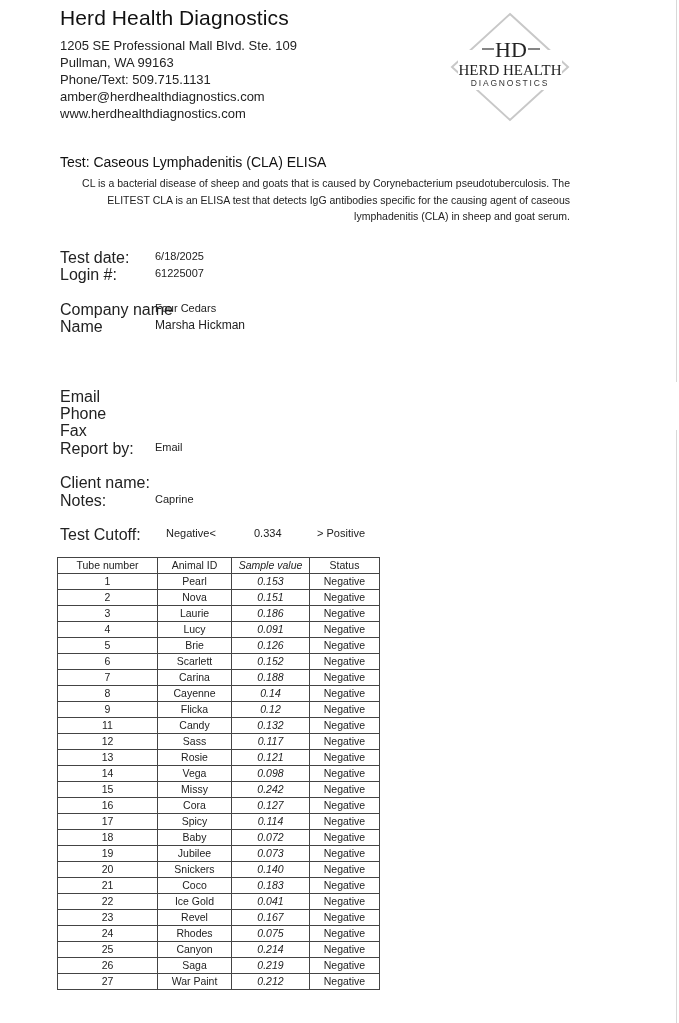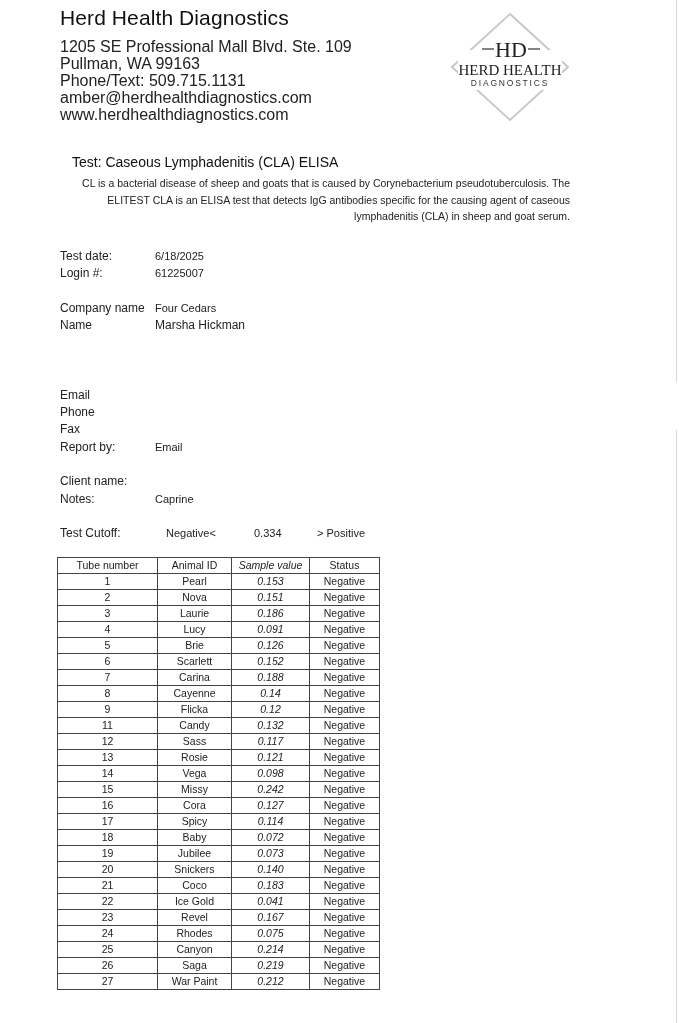--- a/index.html
+++ b/index.html
@@ -2,25 +2,25 @@
 <html><head>
 <meta charset="utf-8">
 <style>
   html, body { margin: 0; padding: 0; background: #ffffff; }
   body {
     width: 679px; height: 1023px; position: relative; overflow: hidden;
     font-family: "Liberation Sans", sans-serif; color: #1a1a1a;
   }
   .abs { position: absolute; }
   .lab-name { left: 60px; top: 6px; font-size: 21px; color: #111; letter-spacing: 0.1px; }
-  .addr { left: 60px; font-size: 16px; color: #222; }
+  .addr { left: 60px; font-size: 13px; color: #222; }
   .logo { left: 450px; top: 12px; width: 120px; height: 110px; }
-  .test-title { left: 72px; top: 154px; font-size: 14px; color: #111; }
+  .test-title { left: 60px; top: 154px; font-size: 14px; color: #111; }
   .desc { left: 60px; top: 175px; width: 510px; font-size: 10.5px; line-height: 16.5px; color: #222; text-align: right; }
-  .field-label { left: 60px; font-size: 12px; color: #222; }
+  .field-label { left: 60px; font-size: 16px; color: #222; }
   .field-value { left: 155px; font-size: 11px; color: #222; }
   table.results {
     position: absolute; left: 57px; top: 557px; border-collapse: collapse;
     font-size: 10.5px; color: #222;
     border: 1.5px solid #333;
   }
   table.results th, table.results td {
     border: 1px solid #444; text-align: center; padding: 0; height: 15px; line-height: 15px;
     font-weight: normal;
   }

